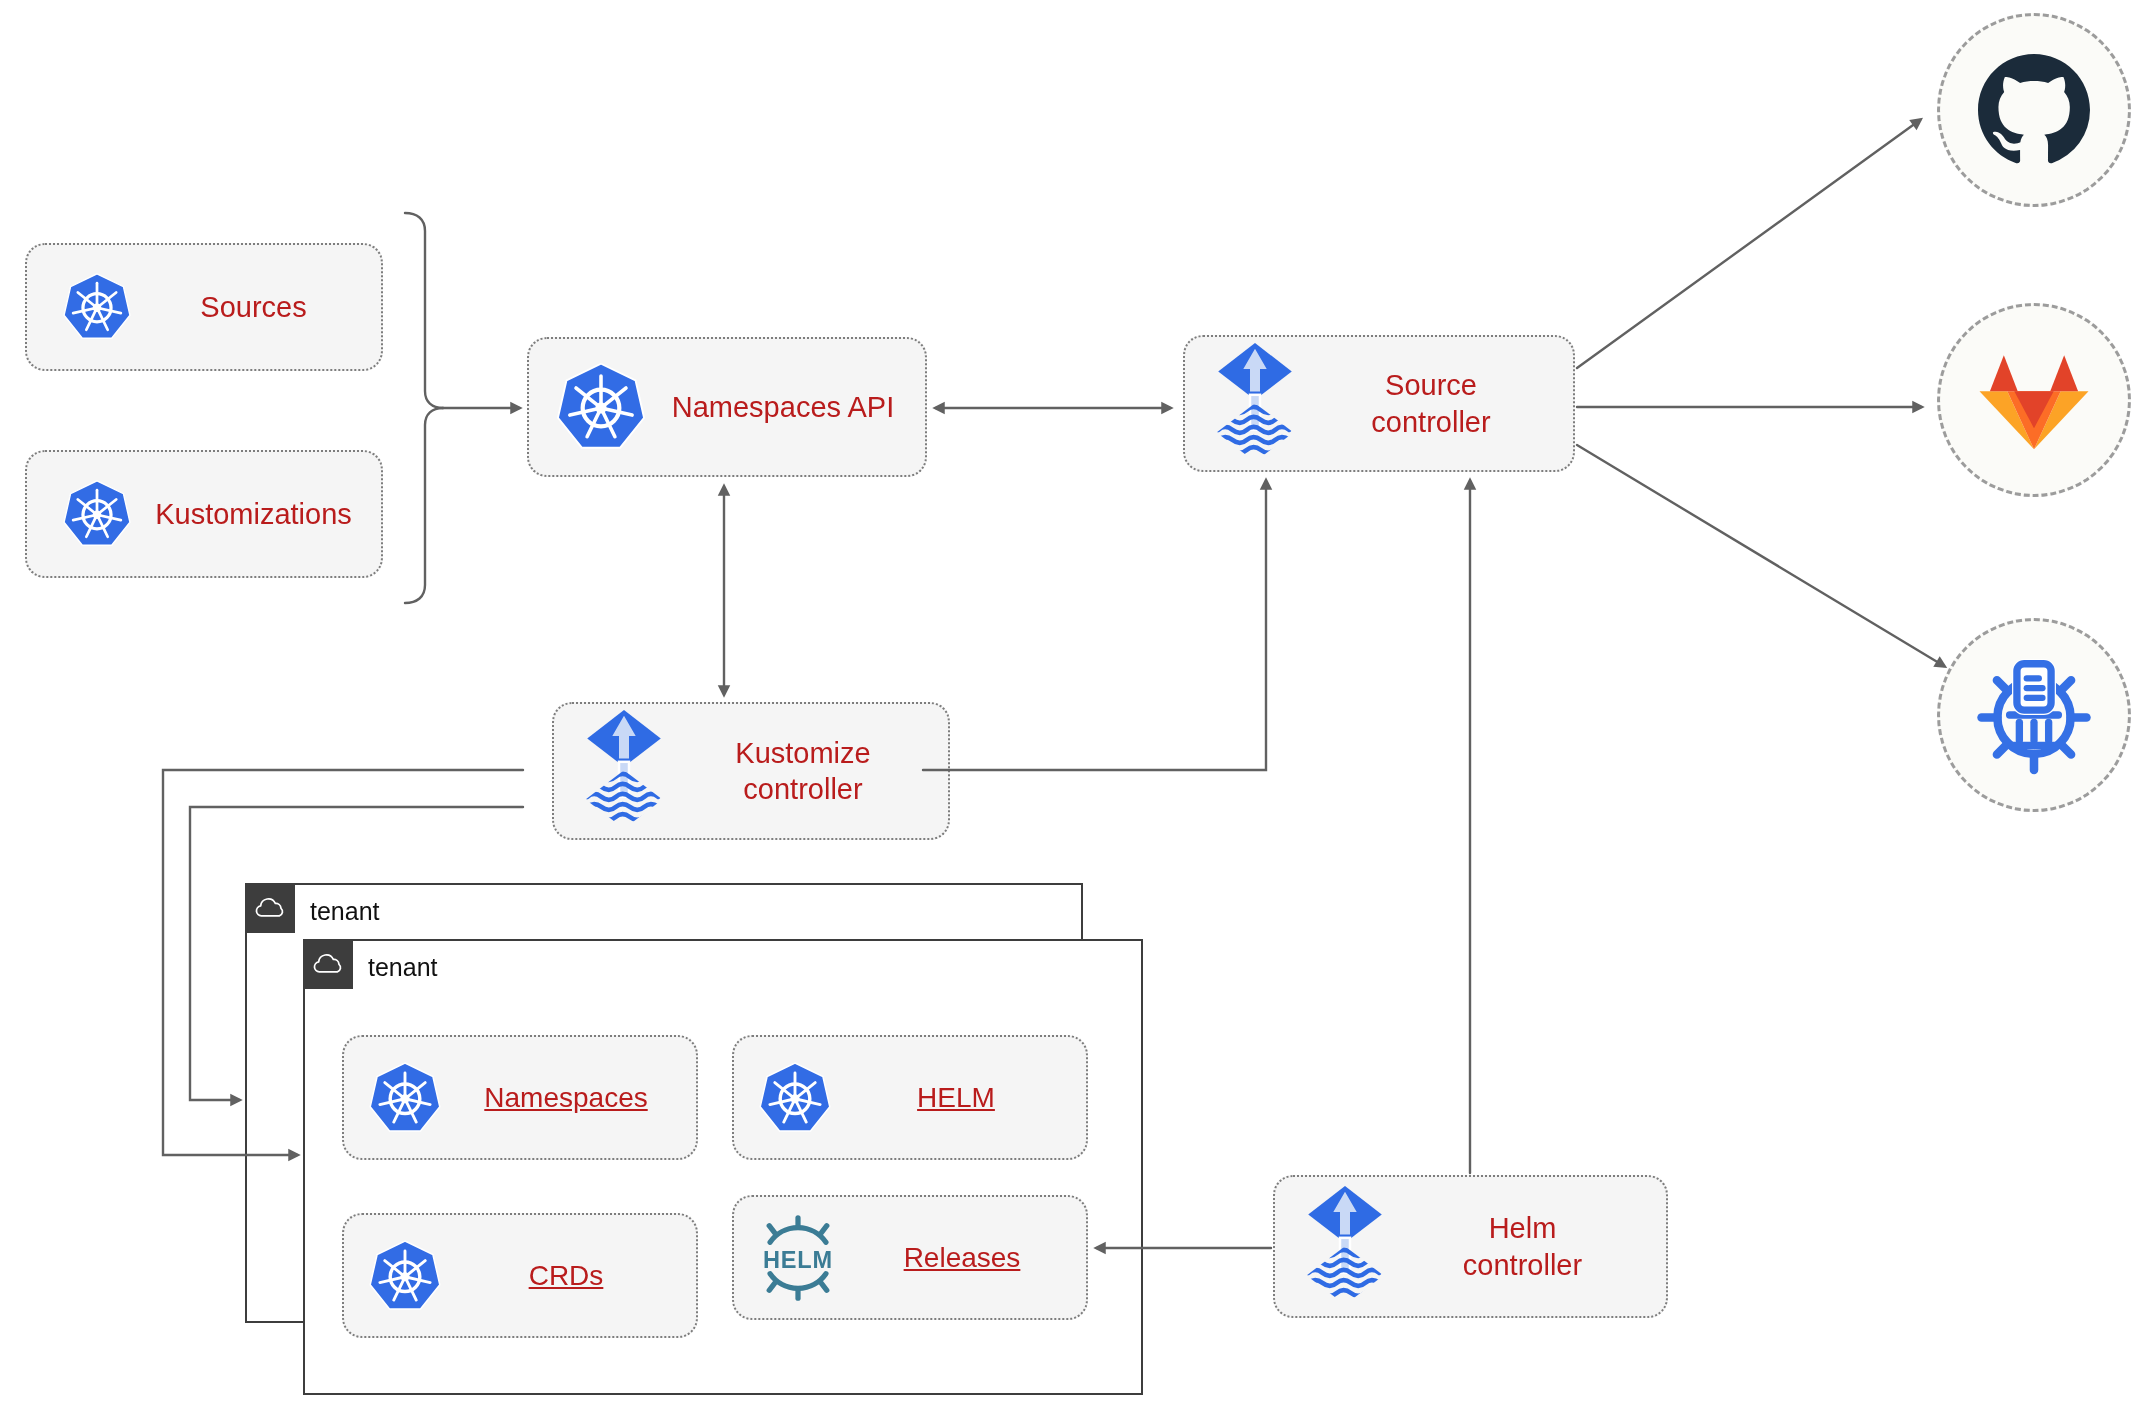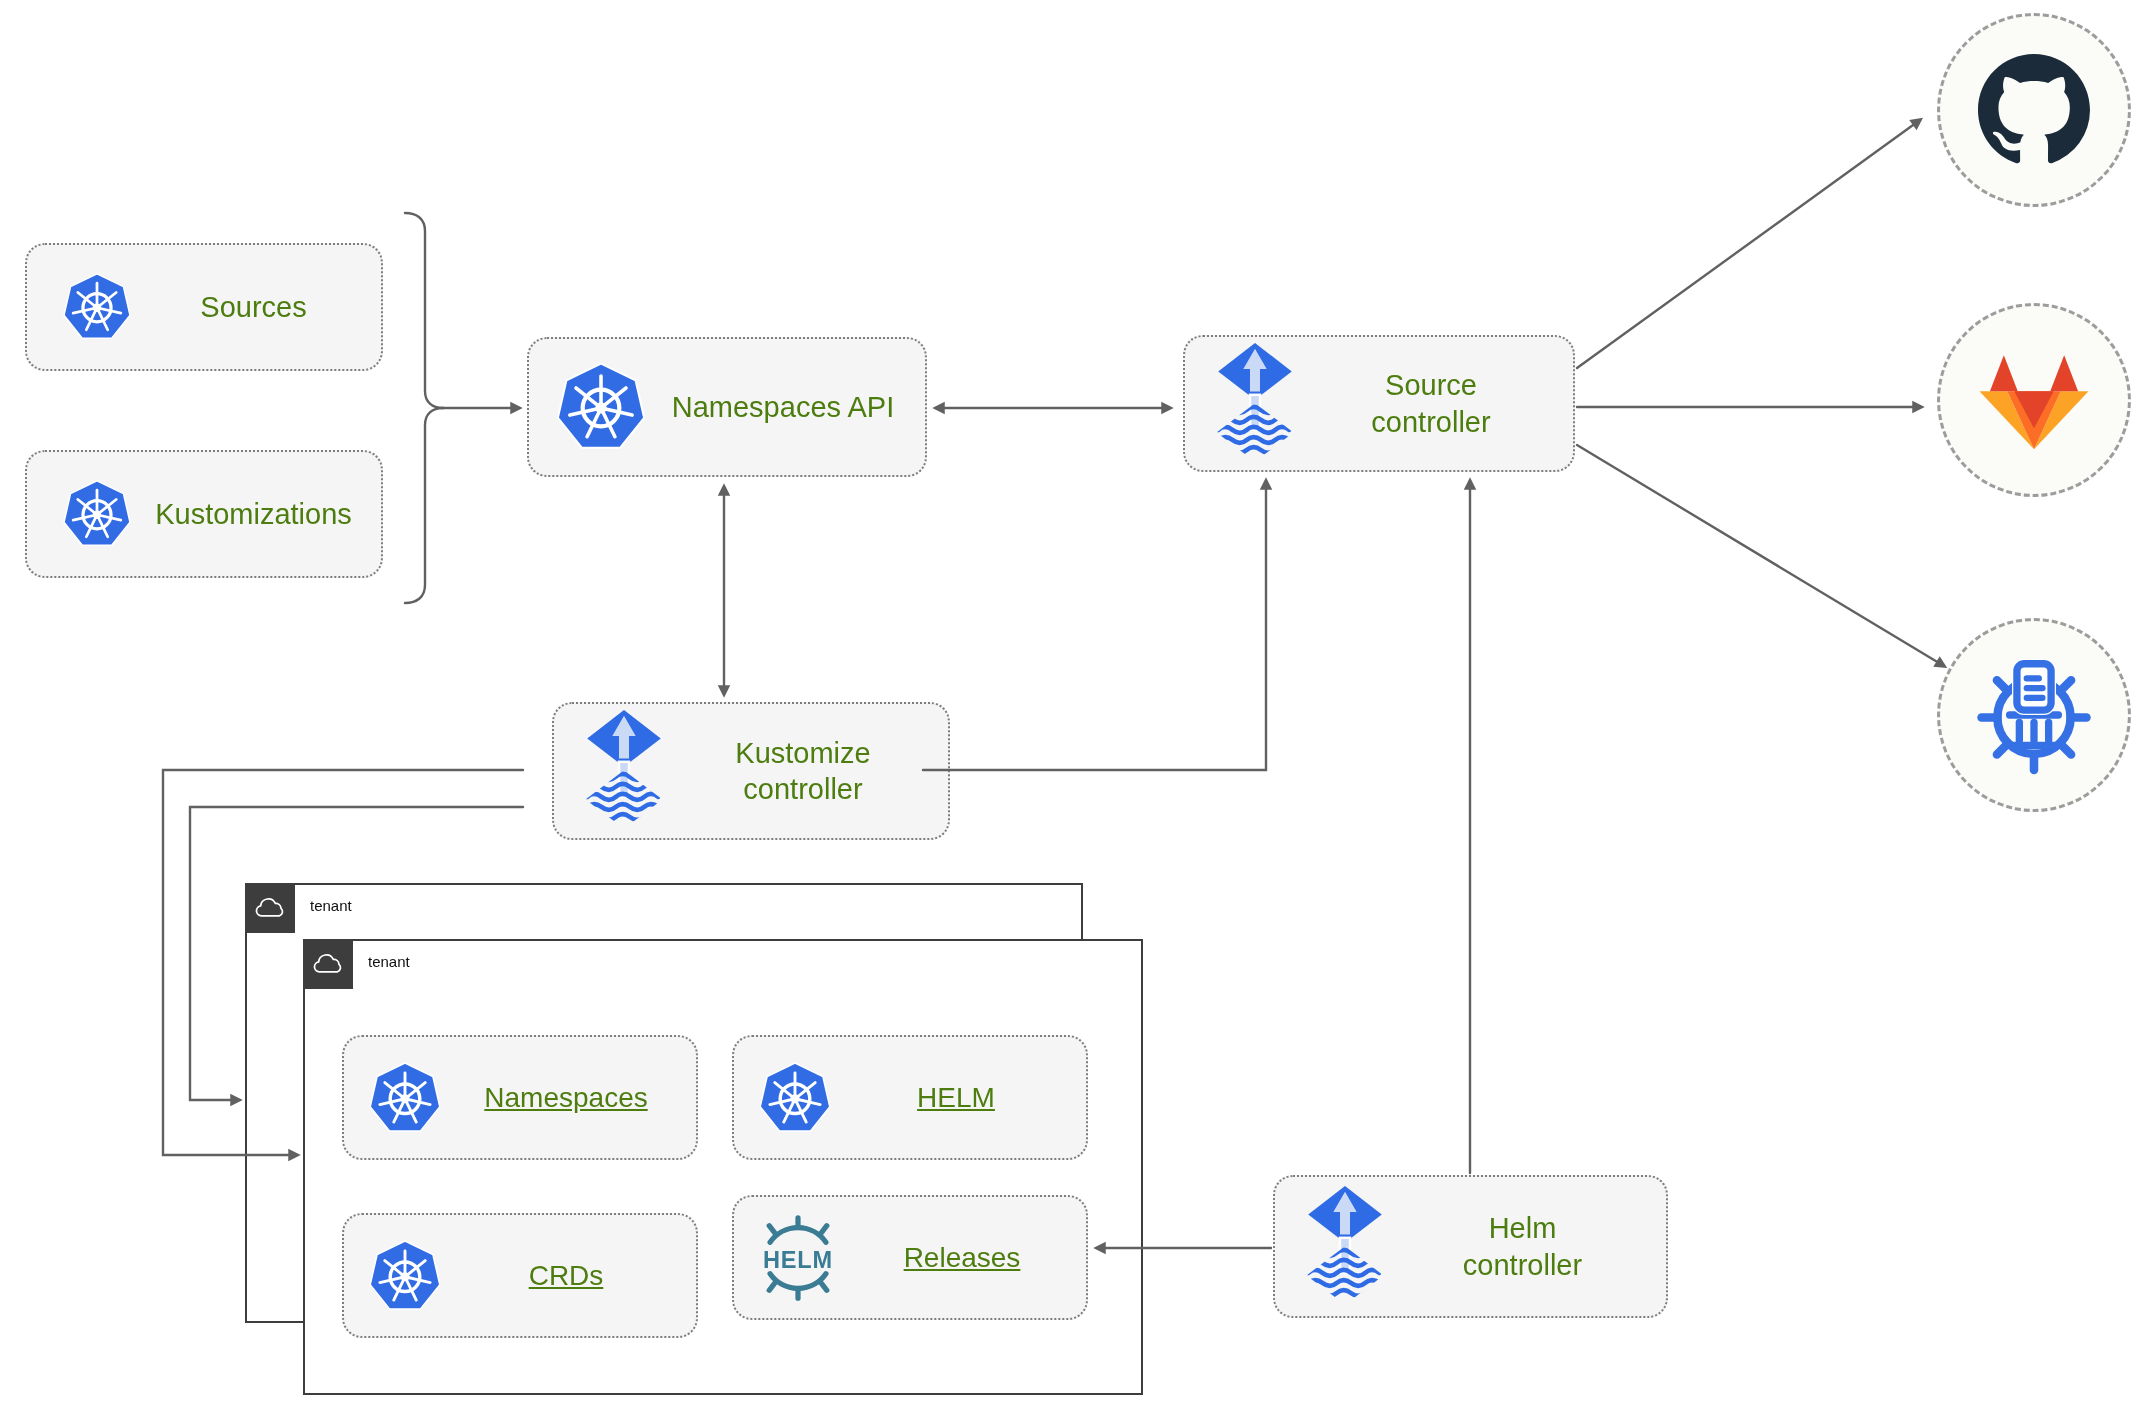--- a/index.html
+++ b/index.html
@@ -8,37 +8,37 @@
     font-family:"Liberation Sans",sans-serif;color:#1a1a1a;overflow:hidden;
   }
   
   .node{
     position:absolute;display:flex;align-items:center;
     background:#f5f5f5;border:2px dotted #7d7d7d;border-radius:20px;
     box-sizing:border-box;z-index:3;
   }
   .node-label{
     flex:1;text-align:center;font-size:29px;line-height:1.25;
-    white-space:pre-line;padding:0 18px 0 10px;color:#4d7c0f;
+    white-space:pre-line;padding:0 18px 0 10px;color:#b91c1c;
   }
   .inner .node-label{font-size:28px;text-decoration:underline;}
   .icon{flex:0 0 auto;display:block;}
   
   .tenant{
     position:absolute;background:#ffffff;border:2px solid #3d3d3d;
     box-sizing:border-box;
   }
   .tenant-back{left:245px;top:883px;width:838px;height:440px;z-index:1;}
   .tenant-front{left:303px;top:939px;width:840px;height:456px;z-index:2;}
   .tenant-header{
     position:absolute;left:-2px;top:-2px;width:50px;height:50px;
     background:#3d3d3d;display:flex;align-items:center;justify-content:center;
   }
   .tenant-label{
-    position:absolute;left:63px;top:12px;font-size:15px;color:#111;
+    position:absolute;left:63px;top:12px;font-size:25px;color:#111;
   }
   
   .endpoint{
     position:absolute;width:194px;height:194px;border-radius:50%;
     background:#fbfbf8;border:3px dashed #9c9c9c;box-sizing:border-box;
     display:flex;align-items:center;justify-content:center;z-index:3;
   }
   .edges{position:absolute;left:0;top:0;z-index:10;pointer-events:none;}
   .defs{position:absolute;width:0;height:0;overflow:hidden;}
 </style>

